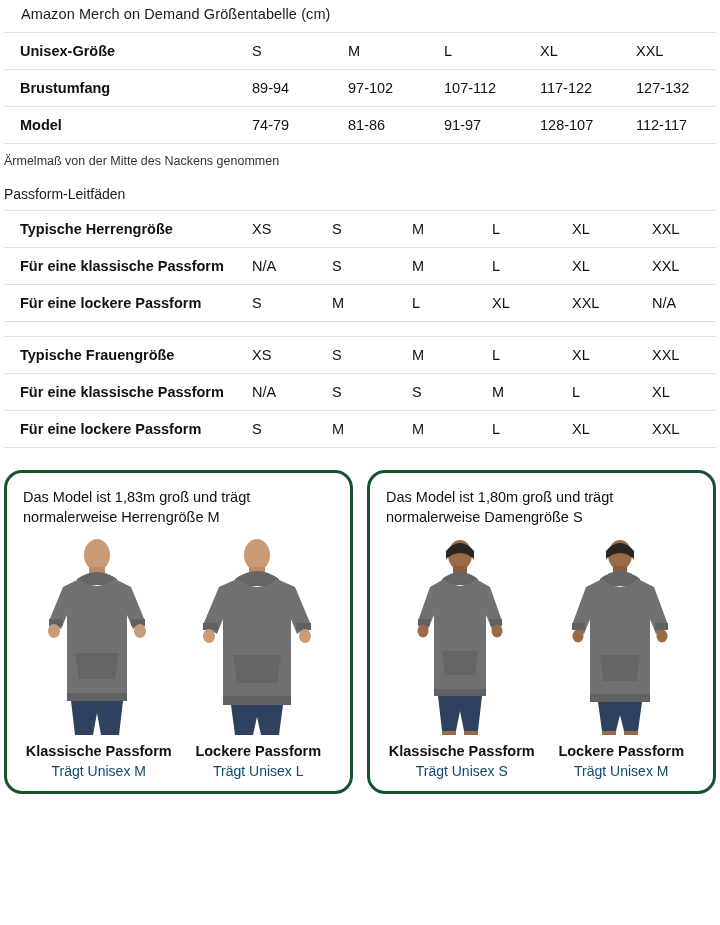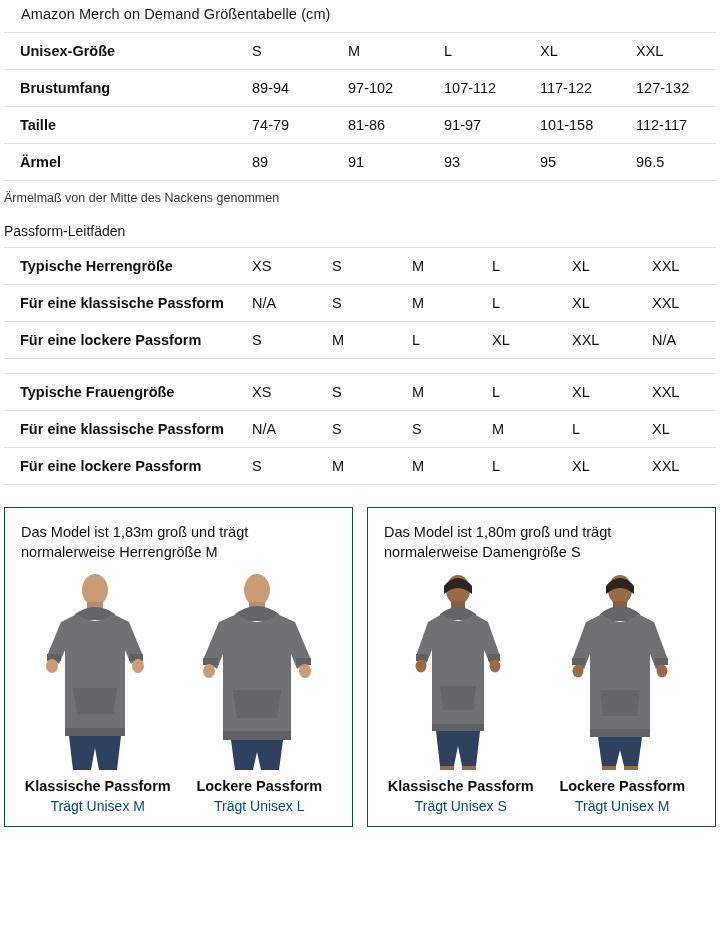--- a/index.html
+++ b/index.html
@@ -61,22 +61,22 @@
   }
   .gap { height: 14px; }
 
   .models {
     display: flex;
     gap: 14px;
     margin: 22px 4px 0 4px;
   }
   .model-card {
     flex: 1 1 0;
-    border: 1px solid #14532d;
-    border-radius: 0;
+    border: 3px solid #14532d;
+    border-radius: 18px;
     padding: 14px 16px 12px 16px;
   }
   .model-caption {
     font-size: 14.5px;
     line-height: 1.4;
     color: #111111;
     min-height: 42px;
   }
   .figures {
     display: flex;
@@ -122,34 +122,26 @@
       </tr>
       <tr>
         <td>Brustumfang</td>
         <td>89-94</td>
         <td>97-102</td>
         <td>107-112</td>
         <td>117-122</td>
         <td>127-132</td>
       </tr>
       <tr>
-        <td>Taille</td>
+        <td>Model</td>
         <td>74-79</td>
         <td>81-86</td>
         <td>91-97</td>
-        <td>101-158</td>
+        <td>128-107</td>
         <td>112-117</td>
-      </tr>
-      <tr>
-        <td>Ärmel</td>
-        <td>89</td>
-        <td>91</td>
-        <td>93</td>
-        <td>95</td>
-        <td>96.5</td>
       </tr>
     </tbody>
   </table>
 
   <div class="note">Ärmelmaß von der Mitte des Nackens genommen</div>
 
   <div class="subhead">Passform-Leitfäden</div>
 
   <table class="sizes fit">
     <tbody>

